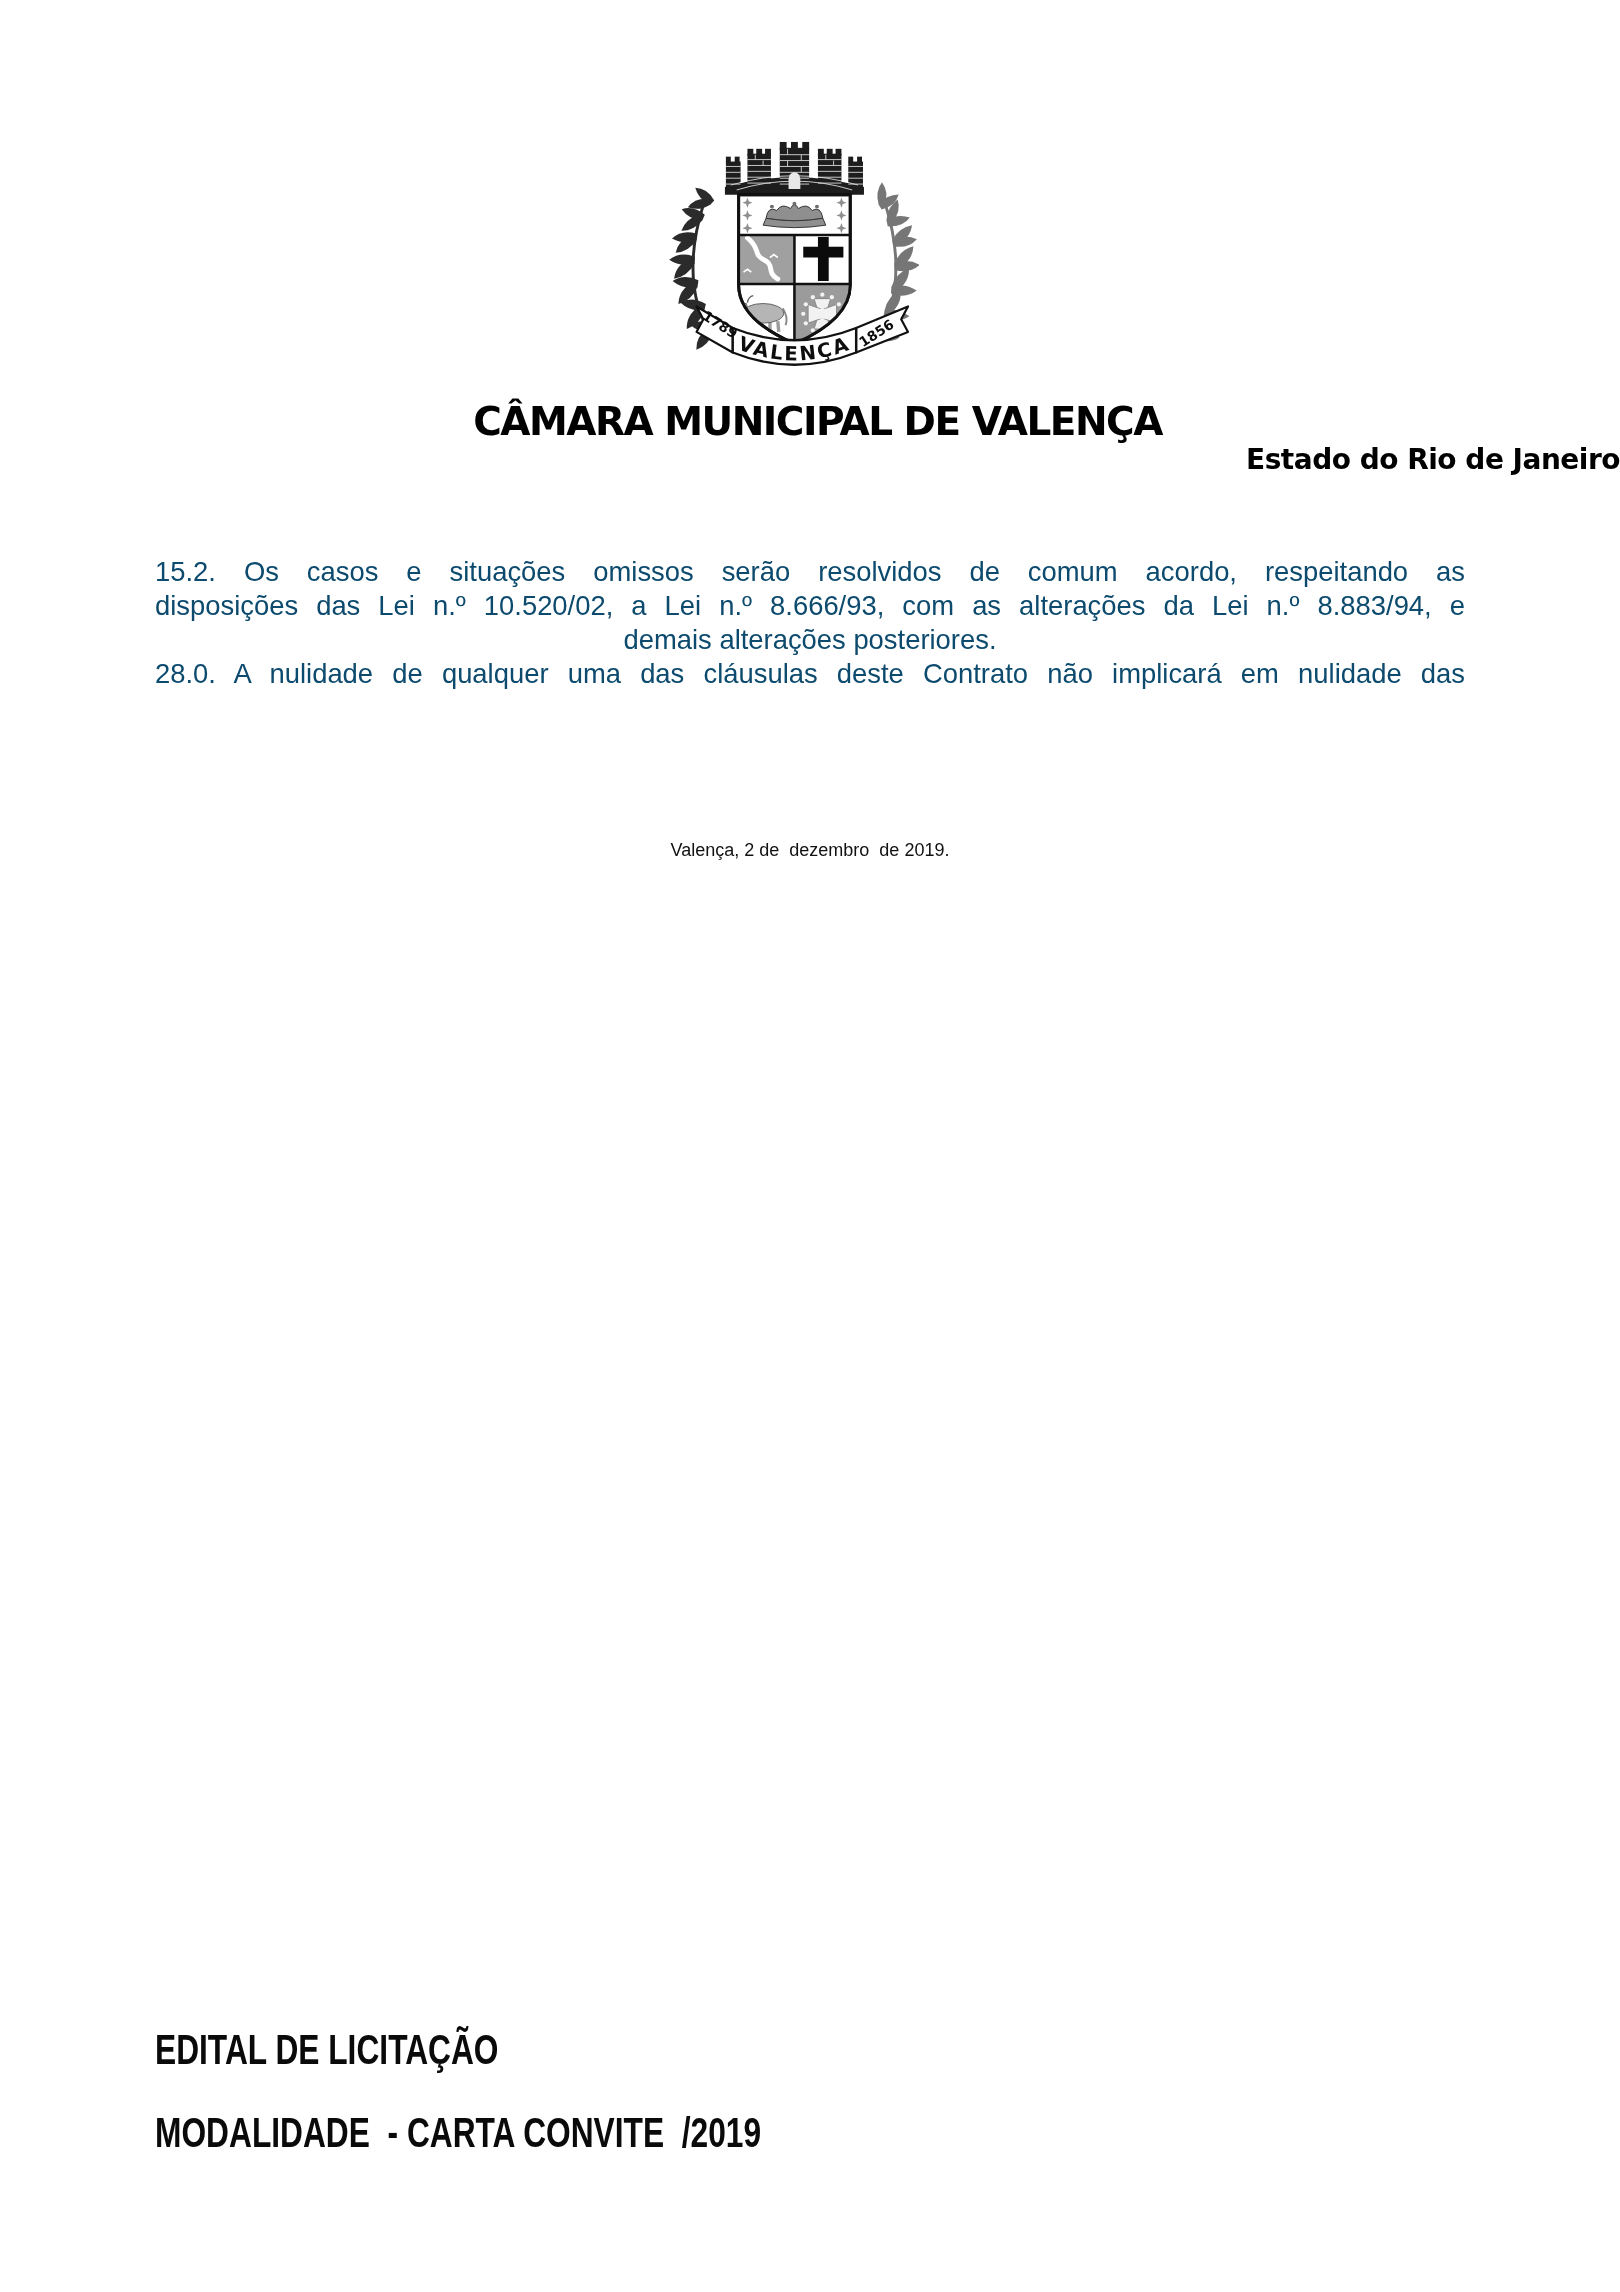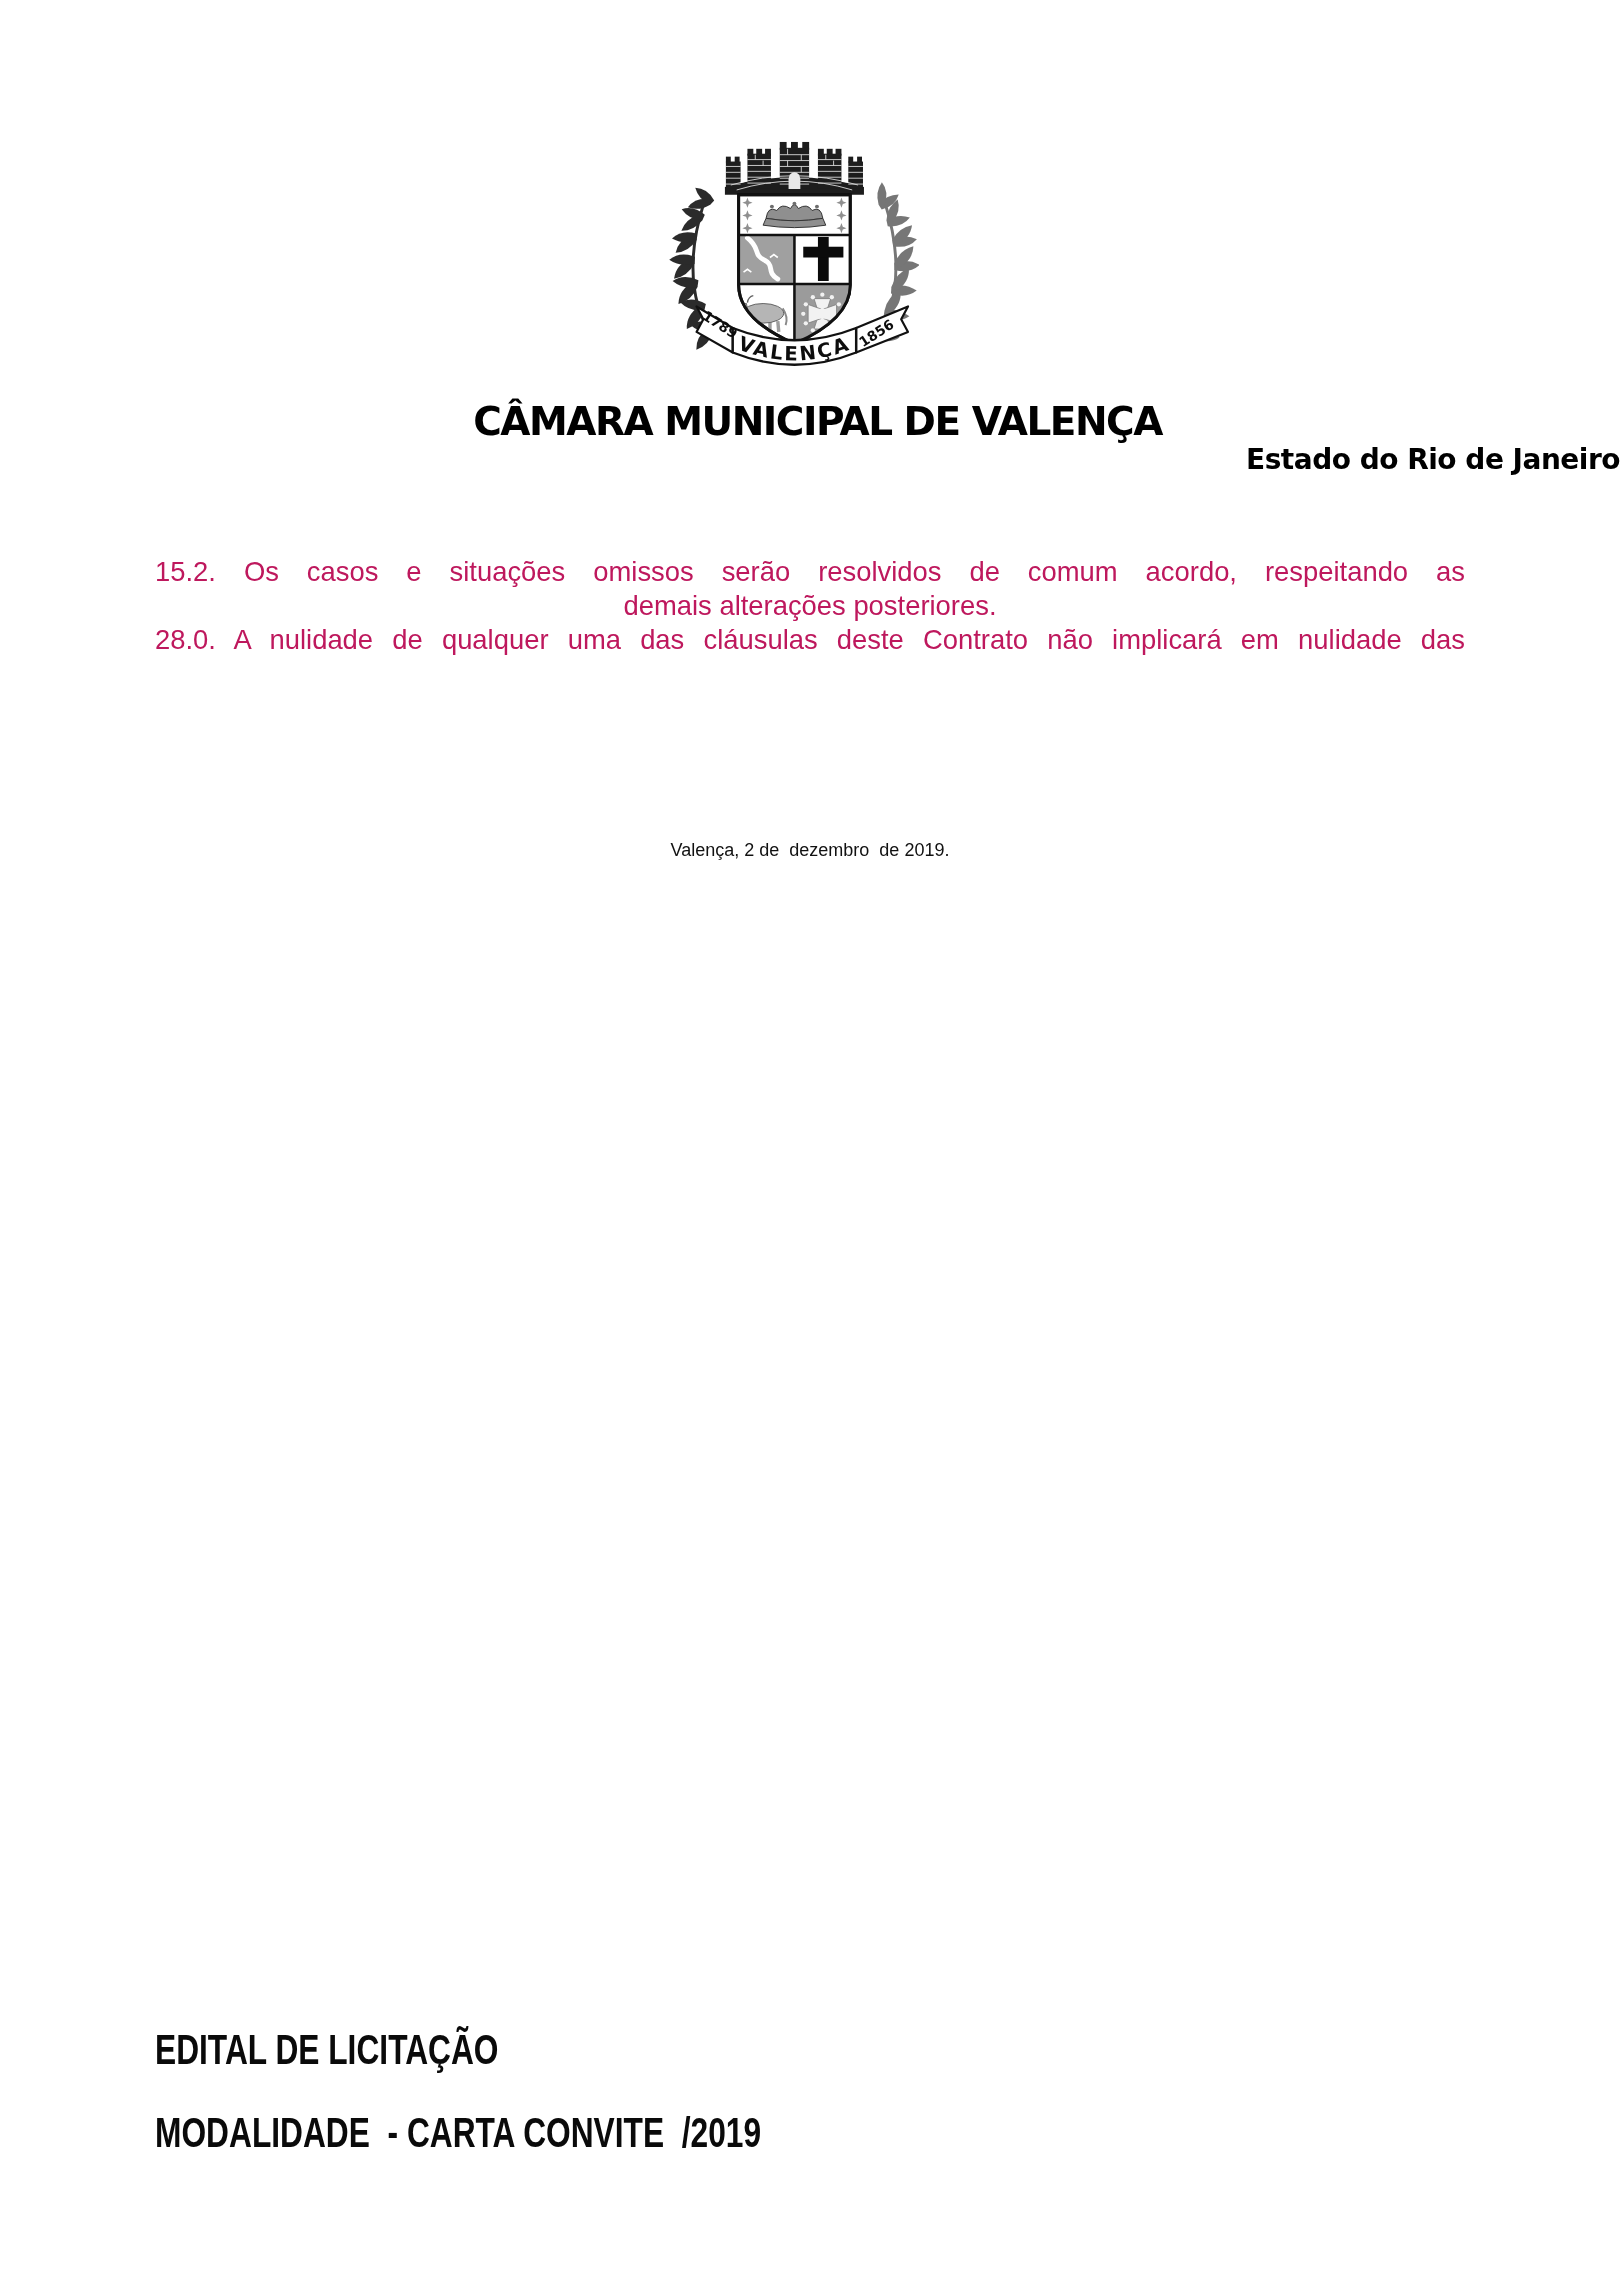--- a/index.html
+++ b/index.html
@@ -52,21 +52,21 @@
     color: #000000;
     white-space: pre;
   }
   .clauses {
     position: absolute;
     left: 155px;
     width: 1310px;
     top: 555px;
     font-size: 27.4px;
     line-height: 34px;
-    color: #be185d;
+    color: #0c4a6e;
   }
   .jline {
     text-align: justify;
     text-align-last: justify;
   }
   .pend {
     text-align: center;
   }
   .dateline {
     position: absolute;
@@ -262,20 +262,21 @@
       <text transform="translate(38,182) rotate(33)" font-size="14" font-weight="bold" fill="#0d0d0d">1789</text>
       <text transform="translate(203,212) rotate(-33)" font-size="14" font-weight="bold" fill="#0d0d0d">1856</text>
     </g>
   </svg>
 
   <div class="title">CÂMARA MUNICIPAL DE VALENÇA</div>
   <div class="subtitle">Estado do Rio de Janeiro</div>
 
   <div class="clauses">
     <div class="jline">15.2. Os casos e situações omissos serão resolvidos de comum acordo, respeitando as</div>
+    <div class="jline">disposições das Lei n.º 10.520/02, a Lei n.º 8.666/93, com as alterações da Lei n.º 8.883/94, e</div>
     <div class="pend">demais alterações posteriores.</div>
     <div class="jline">28.0. A nulidade de qualquer uma das cláusulas deste Contrato não implicará em nulidade das</div>
   </div>
 
   <div class="dateline">Valença, 2 de  dezembro  de 2019.</div>
 
 
   <div class="footer-line l1">EDITAL DE LICITAÇÃO</div>
   <div class="footer-line l2">MODALIDADE  - CARTA CONVITE  /2019</div>
 

